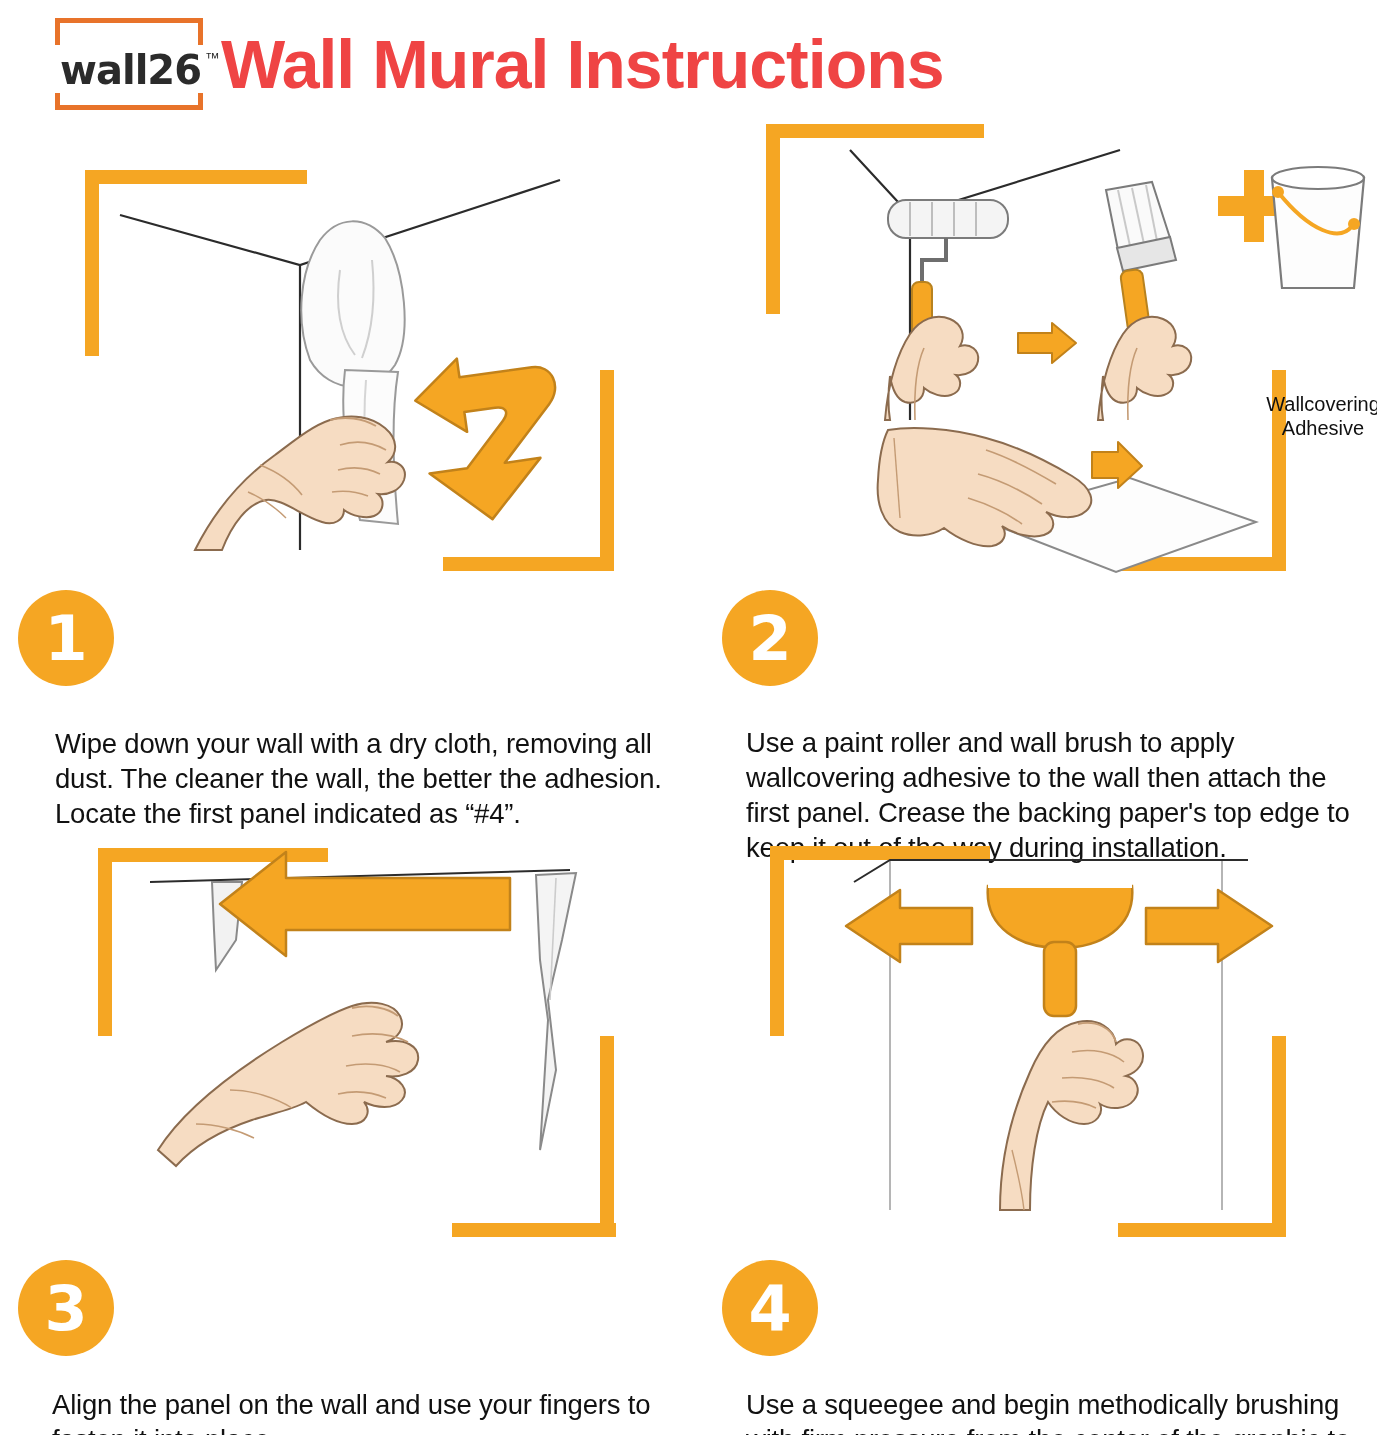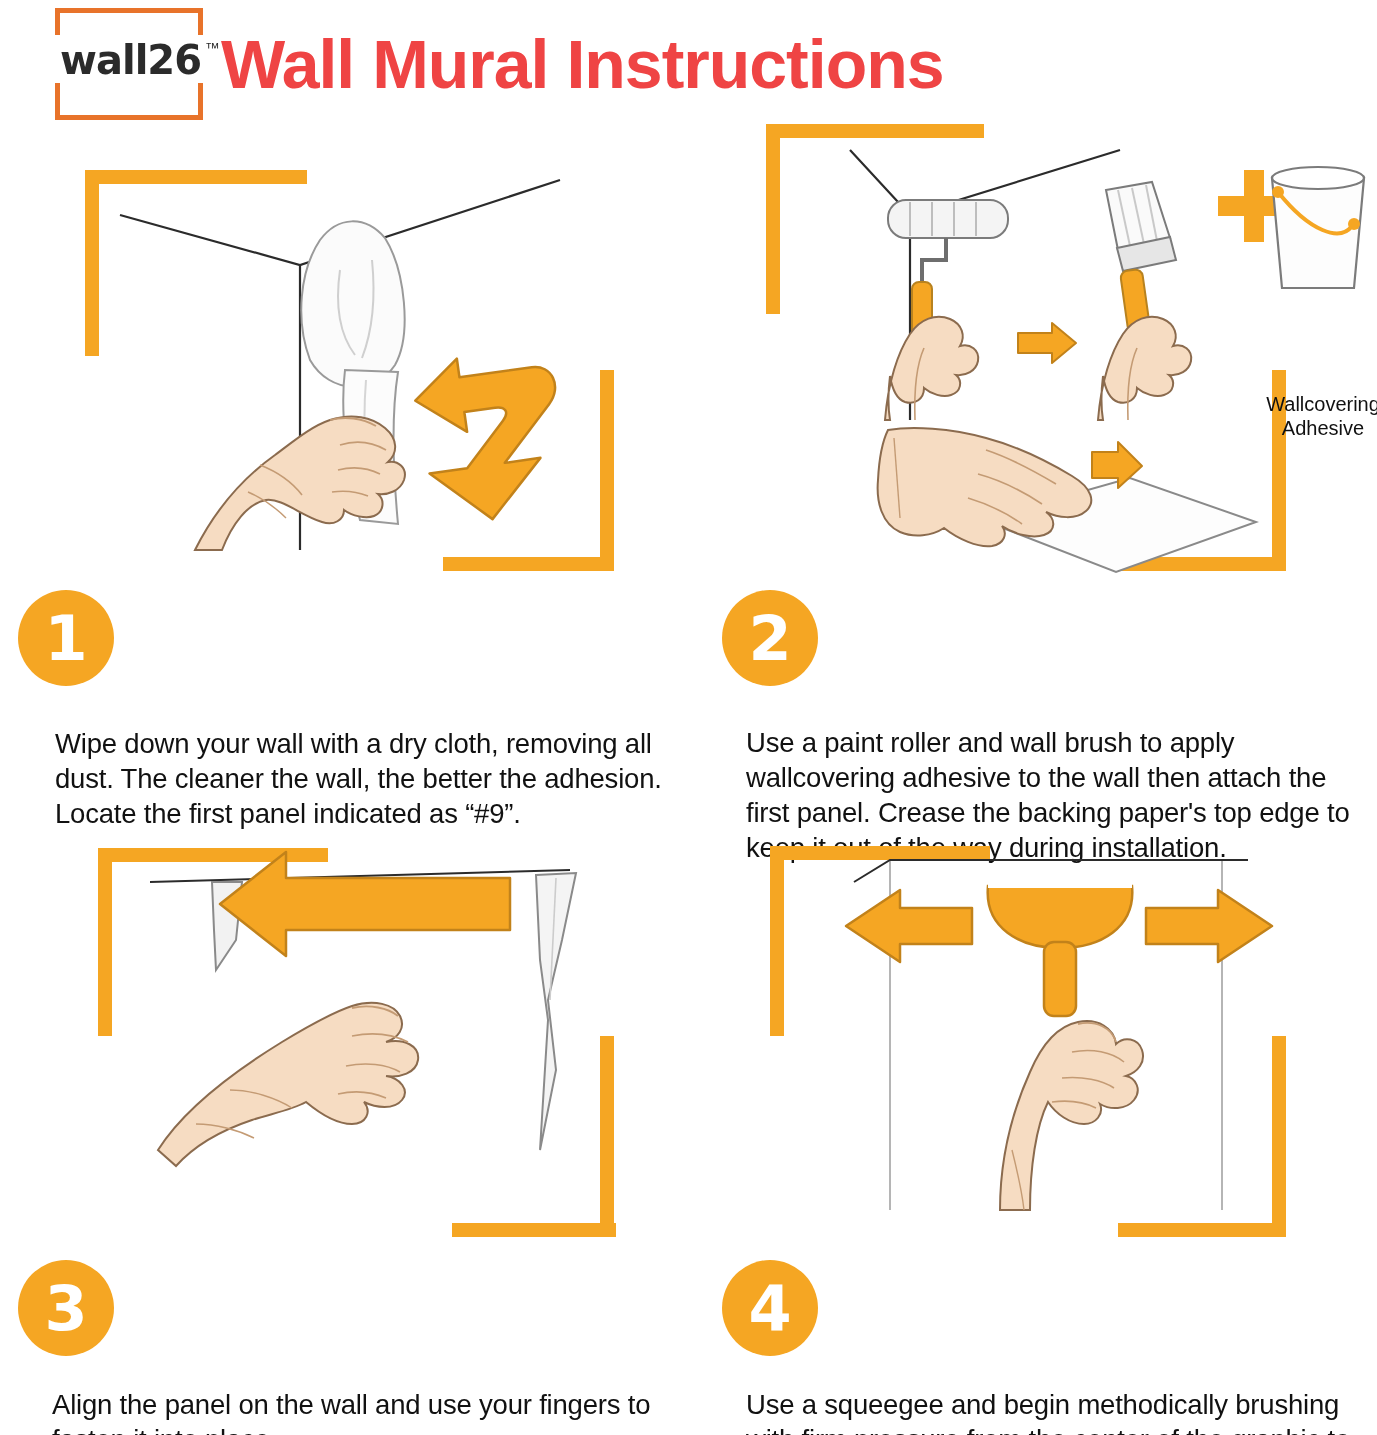--- a/index.html
+++ b/index.html
@@ -16,21 +16,21 @@
   }
 
   
   .header {
     display: flex;
     align-items: center;
     padding: 8px 0 0 55px;
     height: 120px;
   }
   .logo-box {
-    width: 148px; height: 112px;
+    width: 148px; height: 92px;
     border: 5px solid #E8732A;
     position: relative;
     flex: none;
     margin-right: 18px;
   }
   .logo-box::before {
     content: "";
     position: absolute;
     left: -8px; top: 22px;
     width: 164px; height: 48px;
@@ -161,21 +161,21 @@
       <path d="M332 372 C346 370 358 372 368 376" fill="none" stroke="#c49b74" stroke-width="1.6"></path>
       <path d="M260 345 C278 352 292 362 302 375" fill="none" stroke="#c49b74" stroke-width="1.6"></path>
       <path d="M248 372 C262 378 276 388 286 398" fill="none" stroke="#c49b74" stroke-width="1.4"></path>
 
       <path d="M487 265 L560 265 C580 265 588 288 572 304 L520 356
                L556 356 L500 410 L444 356 L482 356 L524 314 C532 306 528 300 518 300 L487 300
                L487 320 L440 282 L487 246 Z" fill="#F5A623" stroke="#c2821a" stroke-width="2.5" stroke-linejoin="round" transform="translate(-20,-10) rotate(-8 500 320)"></path>
     </svg>
 
     <div class="step-circle" style="left:18px; top:470px;">1</div>
-    <div class="caption" style="left:55px; top:607px; width:640px;">Wipe down your wall with a dry cloth, removing all dust. The cleaner the wall, the better the adhesion. Locate the first panel indicated as “#9”.</div>
+    <div class="caption" style="left:55px; top:607px; width:640px;">Wipe down your wall with a dry cloth, removing all dust. The cleaner the wall, the better the adhesion. Locate the first panel indicated as “#4”.</div>
   </div>
 
   <div class="cell">
     <div class="br tl-h" style="left:66px; top:4px; width:218px;"></div>
     <div class="br tl-v" style="left:66px; top:4px; height:190px;"></div>
     <div class="br tl-v" style="left:572px; top:250px; height:200px;"></div>
     <div class="br tl-h" style="left:415px; top:437px; width:171px;"></div>
 
     <svg class="illus" width="677" height="480" viewBox="0 0 677 480">
 

